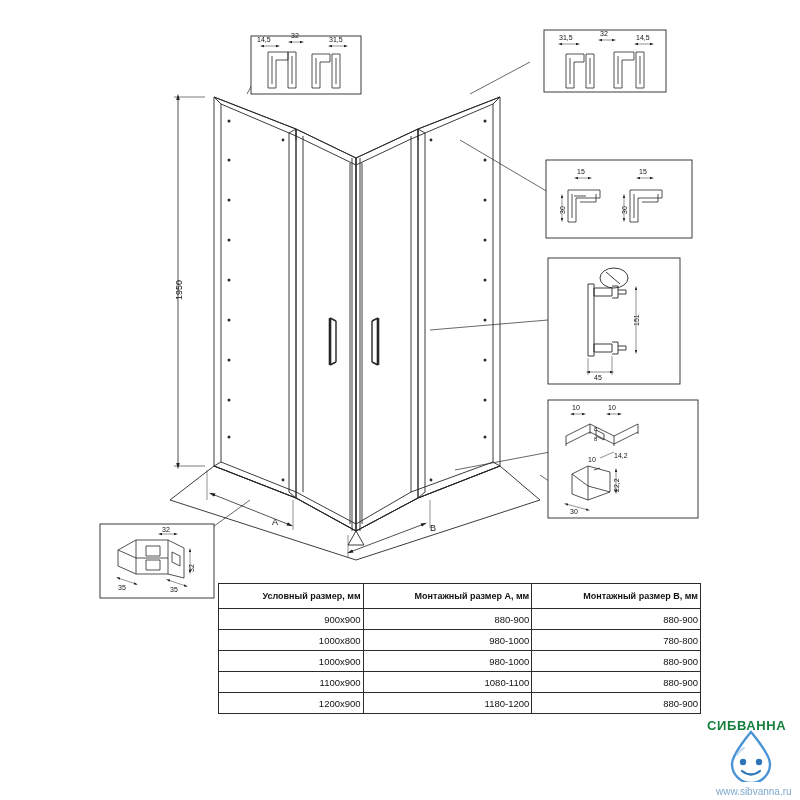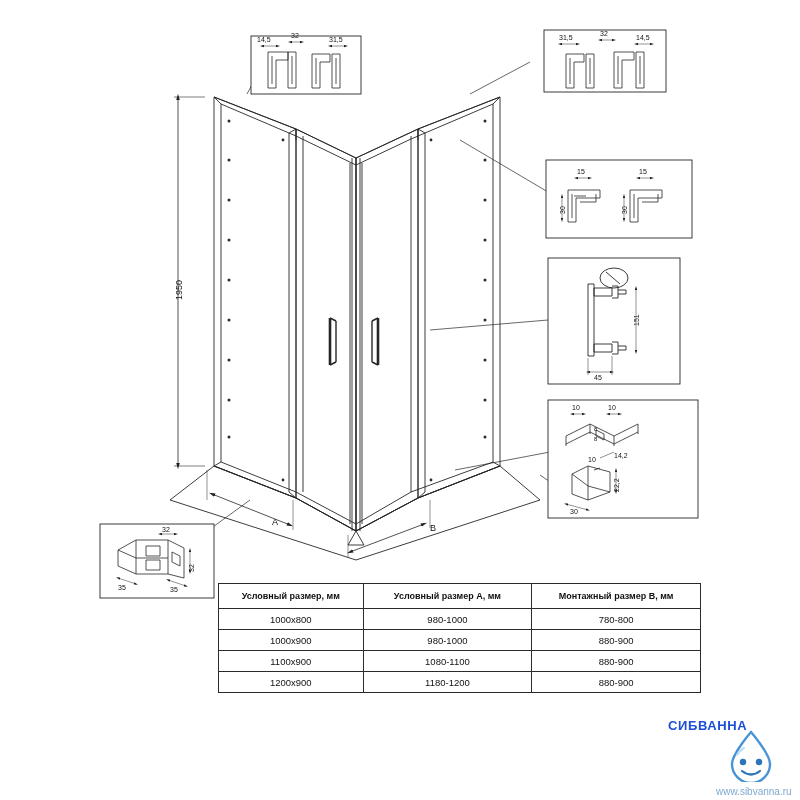--- a/index.html
+++ b/index.html
@@ -42,41 +42,41 @@
     position: absolute;
     left: 218px;
     top: 583px;
     width: 483px;
     border-collapse: collapse;
     font-size: 9.5px;
     background: #fff;
   }
   .spec-table th, .spec-table td {
     border: 1px solid #2b2b2b;
-    text-align: center;
+    text-align: right;
     padding: 3px 2px;
     height: 14px;
     font-weight: normal;
     color: #111;
   }
   .spec-table th {
     font-weight: bold;
     font-size: 9px;
     padding: 5px 2px;
   }
   .spec-table td:nth-child(1) { width: 30%; }
   .spec-table td:nth-child(2) { width: 35%; }
   .spec-table td:nth-child(3) { width: 35%; }
   .logo-text {
     position: absolute;
-    left: 668px;
+    left: 707px;
     top: 718px;
     font-size: 13px;
     letter-spacing: .6px;
-    color: #1d4ed8;
+    color: #15803d;
     font-weight: bold;
     white-space: nowrap;
   }
   .logo-sub {
     position: absolute;
     left: 716px;
     top: 786px;
     font-size: 10px;
     color: #7fa9cf;
     white-space: nowrap;
@@ -337,25 +337,30 @@
 
   <div class="dim-label" style="left:162px; top:526px; font-size:7px;">32</div>
   <div class="dim-label dim-vert" style="left:188px; top:572px; font-size:7px;">32</div>
   <div class="dim-label" style="left:118px; top:584px; font-size:7px;">35</div>
   <div class="dim-label" style="left:170px; top:586px; font-size:7px;">35</div>
 
   <table class="spec-table">
     <thead>
       <tr>
         <th>Условный размер, мм</th>
-        <th>Условный размер А, мм</th>
+        <th>Монтажный размер А, мм</th>
         <th>Монтажный размер В, мм</th>
       </tr>
     </thead>
     <tbody>
+      <tr>
+        <td>900х900</td>
+        <td>880-900</td>
+        <td>880-900</td>
+      </tr>
       <tr>
         <td>1000х800</td>
         <td>980-1000</td>
         <td>780-800</td>
       </tr>
       <tr>
         <td>1000х900</td>
         <td>980-1000</td>
         <td>880-900</td>
       </tr>

